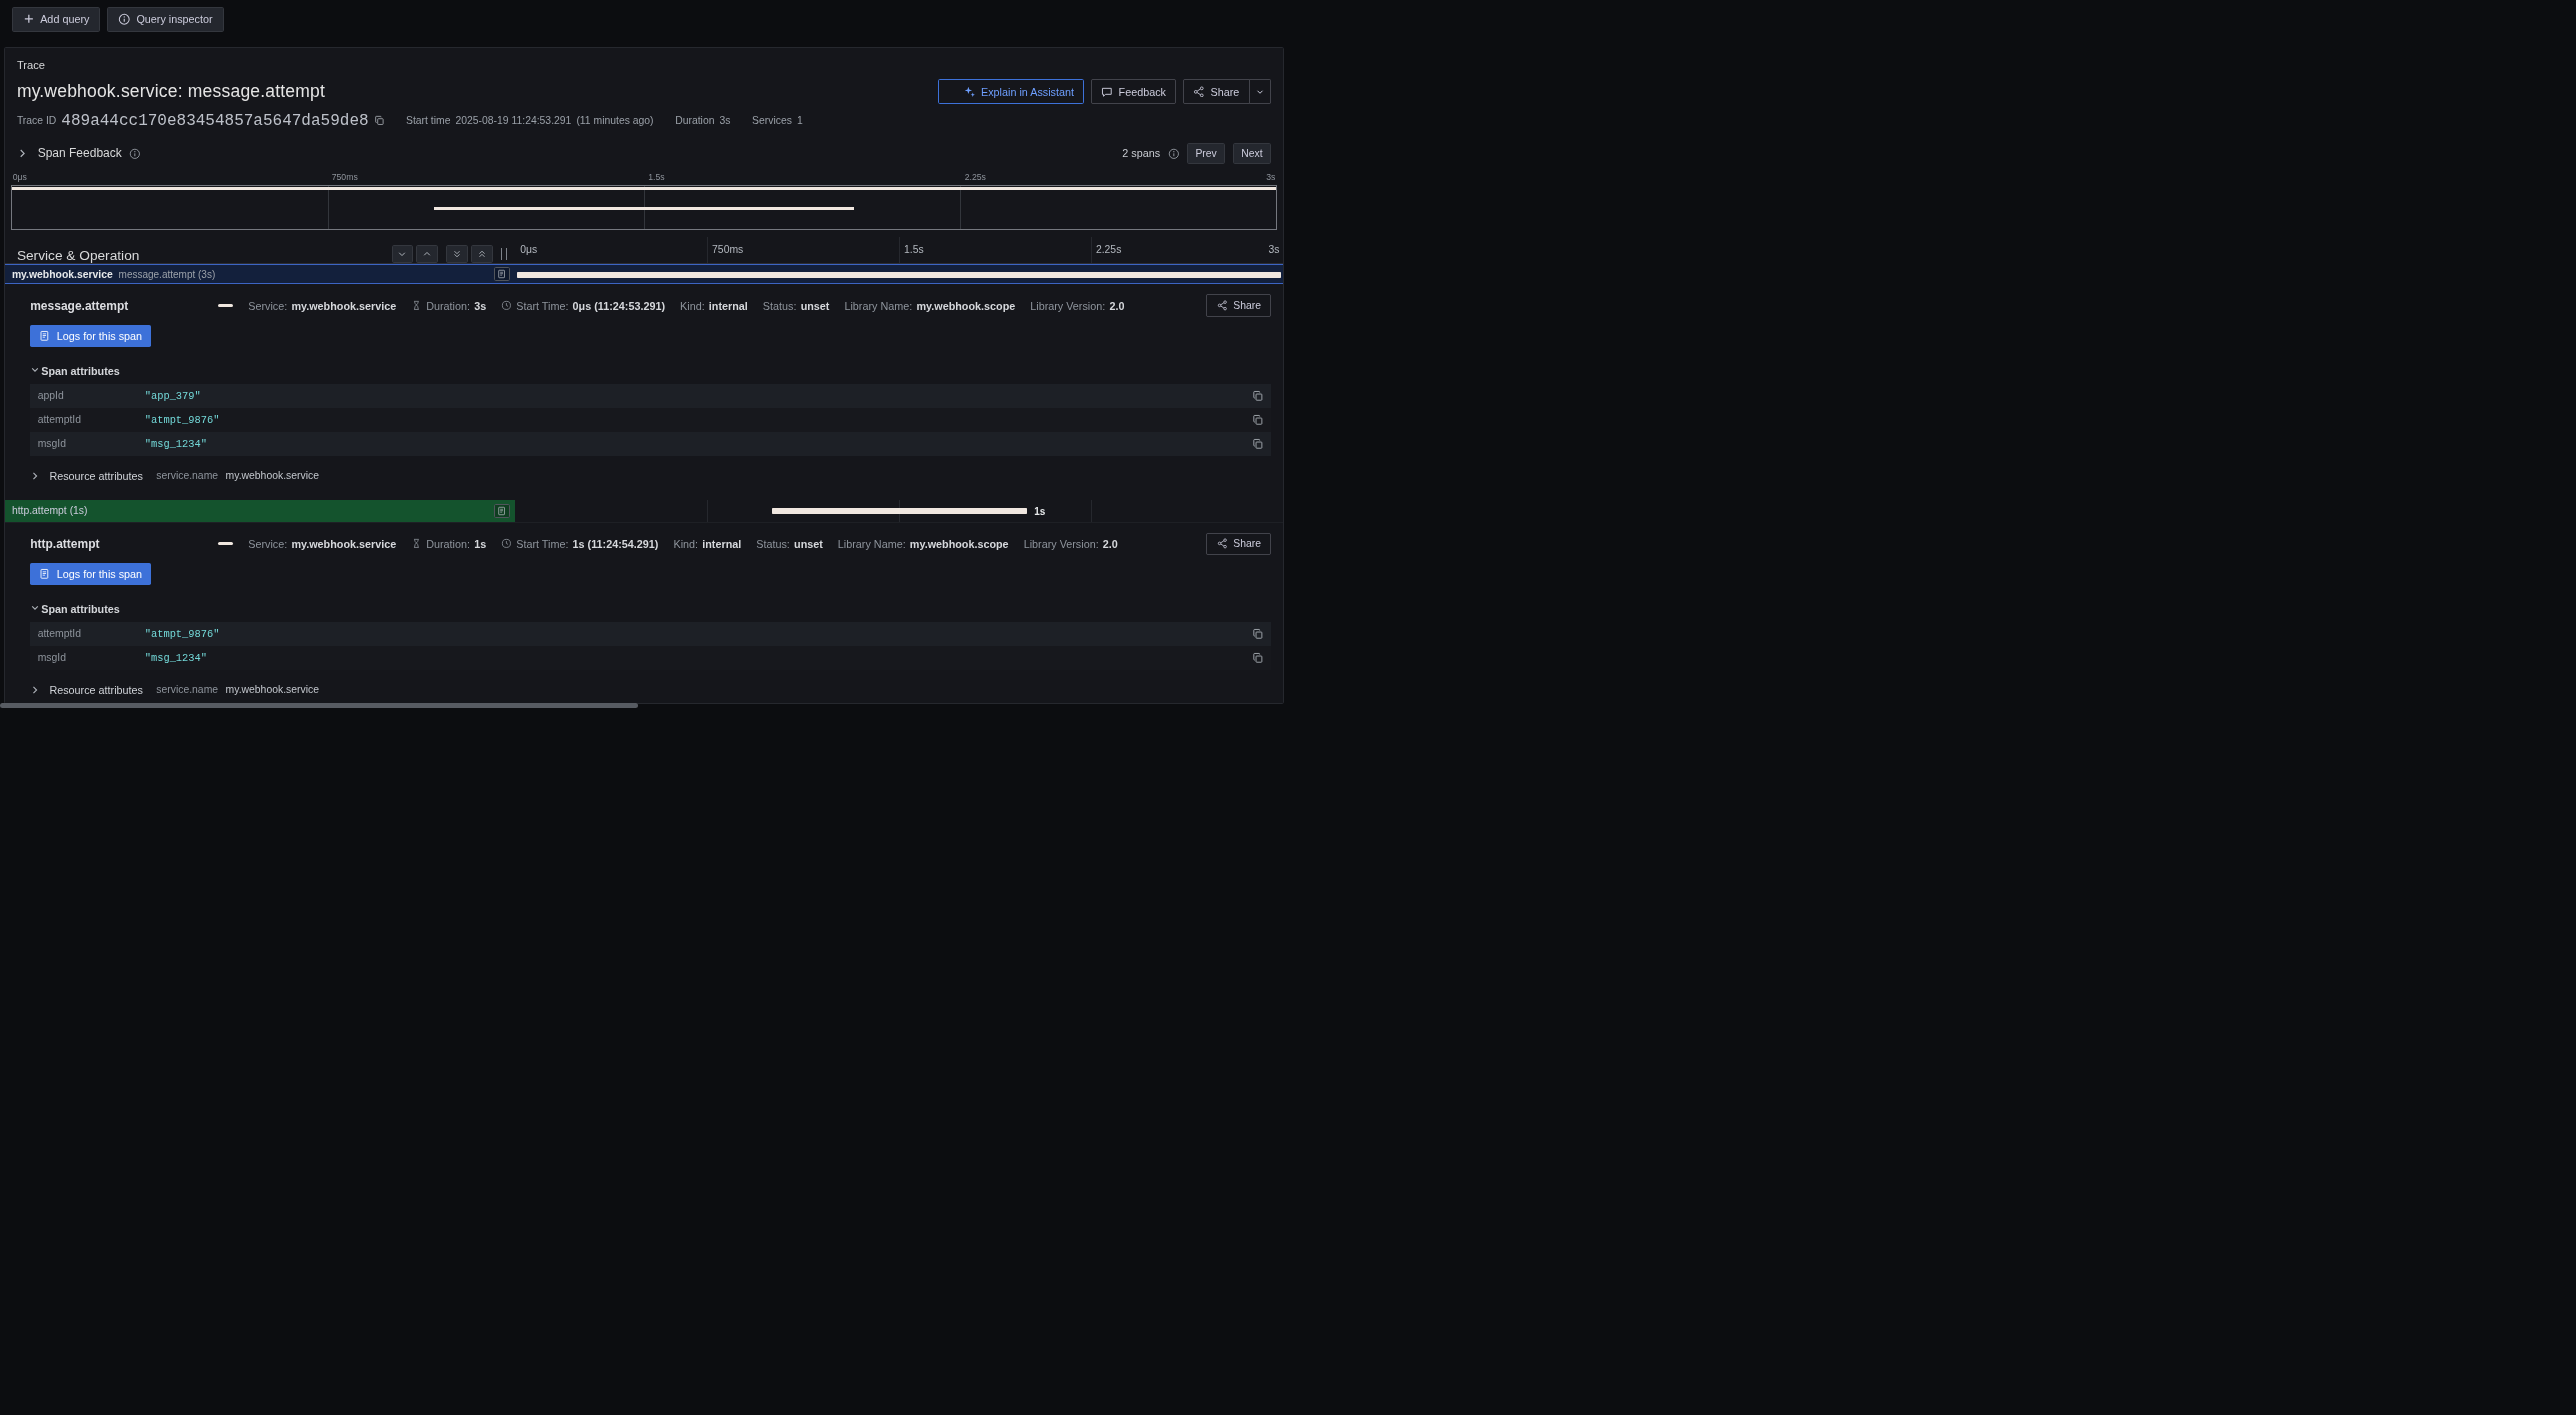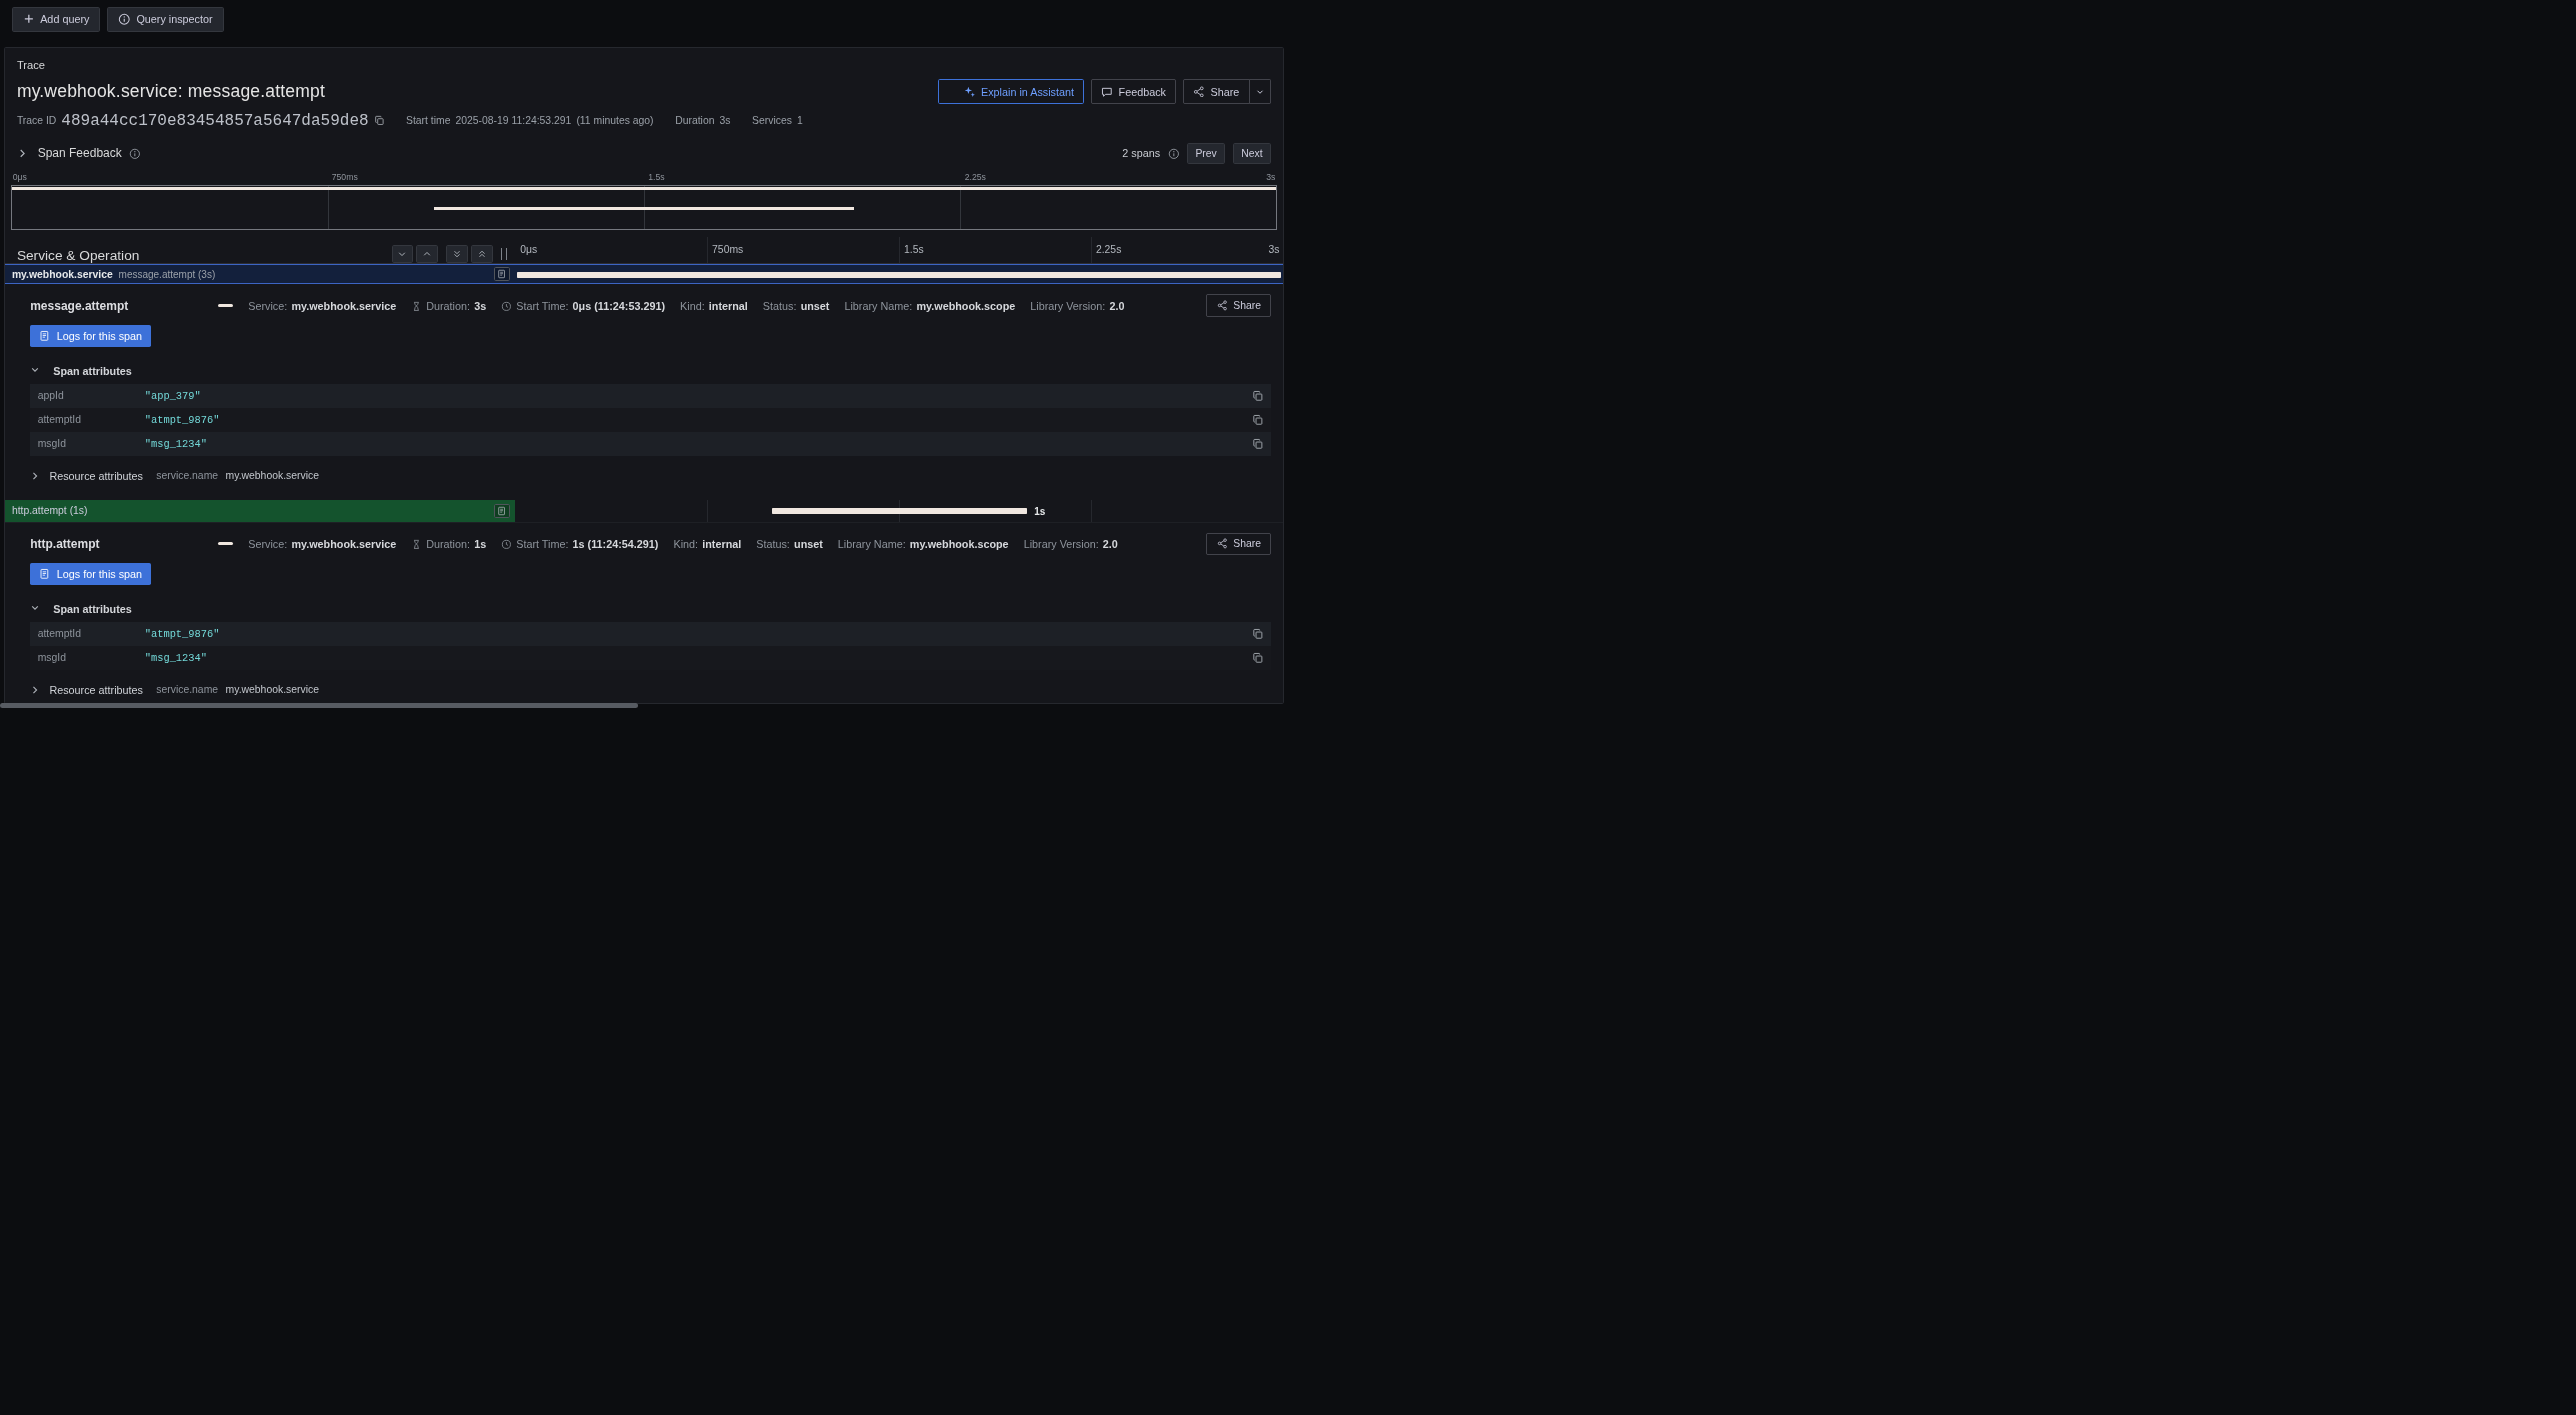--- a/index.html
+++ b/index.html
@@ -94,33 +94,33 @@
   .span-row2 { display: flex; height: 22.5px; margin-top: 11.7px; border-bottom: 0.8px solid #1e2025; }
   .span-row2 .sr-left { background: #14532d; gap: 28px; }
   .sr-op2 { font-size: 10.4px; color: #ccccdc; white-space: nowrap; }
   .span-row2 .bar { top: 8.3px; }
 
   
   .detail { padding: 3.3px 0 1.7px; }
   .detail-header { display: flex; align-items: center; gap: 15px; padding: 6.7px 11.7px 0 25px; font-size: 10.8px; white-space: nowrap; }
   .d-name { width: 173px; font-size: 12px; font-weight: 700; color: #dcdde1; flex: 0 0 auto; }
   .d-swatch { width: 15px; height: 3.3px; border-radius: 1.7px; background: var(--span-bar, #f0e7e0); flex: 0 0 auto; }
-  .fld { display: inline-flex; align-items: flex-end; gap: 4.2px; }
+  .fld { display: inline-flex; align-items: flex-start; gap: 4.2px; }
   .fld-label { color: #8e949c; }
   .fld-value { color: #d6d8dc; font-weight: 700; }
   .fld .icon { color: #8e949c; }
   .d-share { margin-left: auto; height: 22.5px; font-size: 10.4px; }
 
   .logs-btn {
     margin: 8.3px 11.7px 0 25px; display: inline-flex; align-items: center; gap: 6.7px;
     background: var(--accent, #3d71d9); border: none; border-radius: 1.7px; height: 21.6px; padding: 0 9.2px;
     color: #ffffff; font-size: 10.8px; cursor: pointer;
   }
 
-  .attr-toggle { margin: 18.3px 11.7px 0 25px; display: flex; align-items: flex-start; gap: 13px; font-size: 10.8px; font-weight: 600; color: #d4d6da; cursor: pointer; }
+  .attr-toggle { margin: 18.3px 11.7px 0 25px; display: flex; align-items: flex-start; gap: 1px; font-size: 10.8px; font-weight: 600; color: #d4d6da; cursor: pointer; }
   .attr-toggle .icon { color: #aeb3ba; }
 
   .attr-table { margin: 6.7px 11.7px 0 25px; }
   .attr-row { display: flex; align-items: center; height: 24px; padding: 0 7.5px; }
   .attr-row:nth-child(odd) { background: var(--row-odd, #1d2026); }
   .attr-row:nth-child(even) { background: var(--row-even, #17181d); }
   .attr-key { width: 107px; flex: 0 0 auto; color: #8e949c; font-size: 10.4px; }
   .attr-value { flex: 1; font-family: "Liberation Mono", monospace; font-size: 10.4px; color: var(--value-cyan, #73d8d8); }
 
   .res-row { margin: 14px 11.7px 5px 25px; display: flex; align-items: center; font-size: 10.8px; color: #d0d3d8; }

